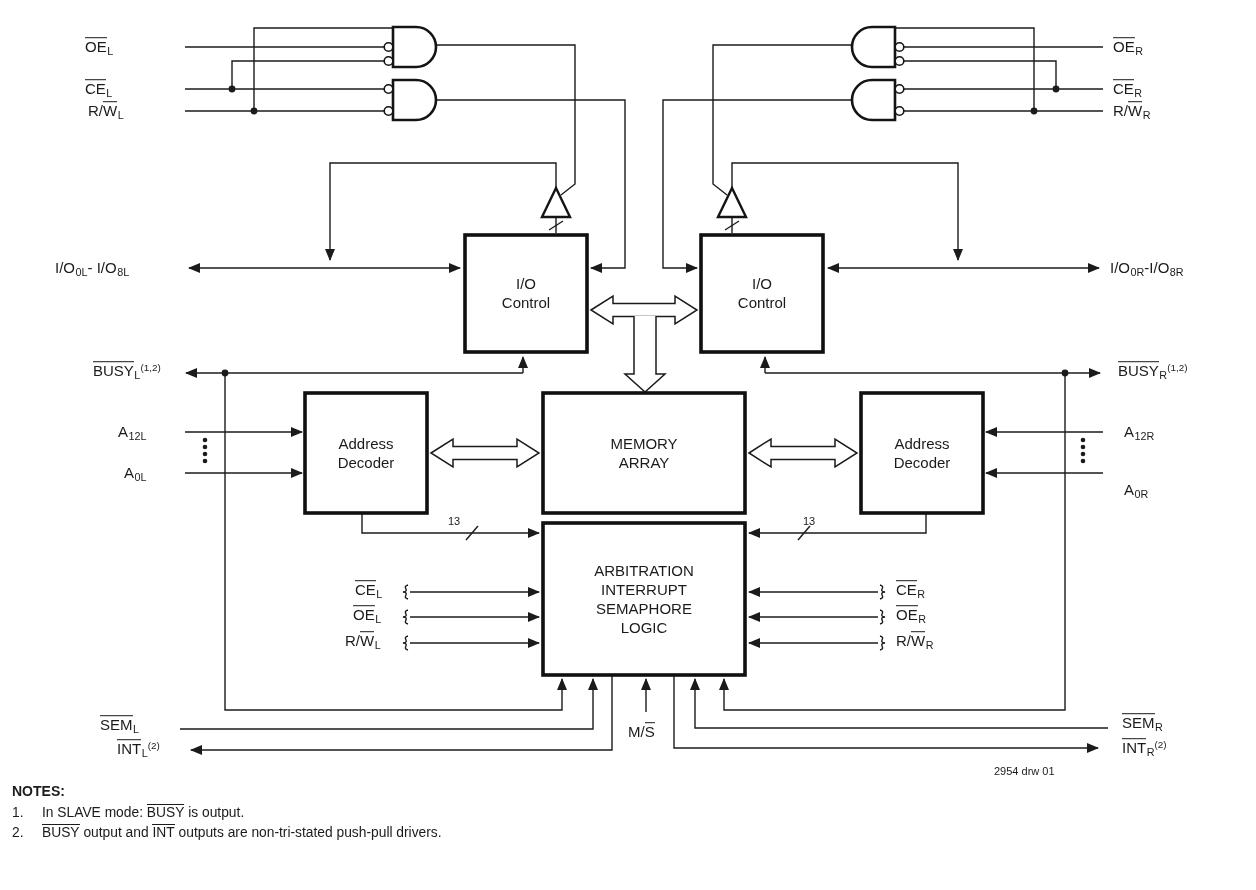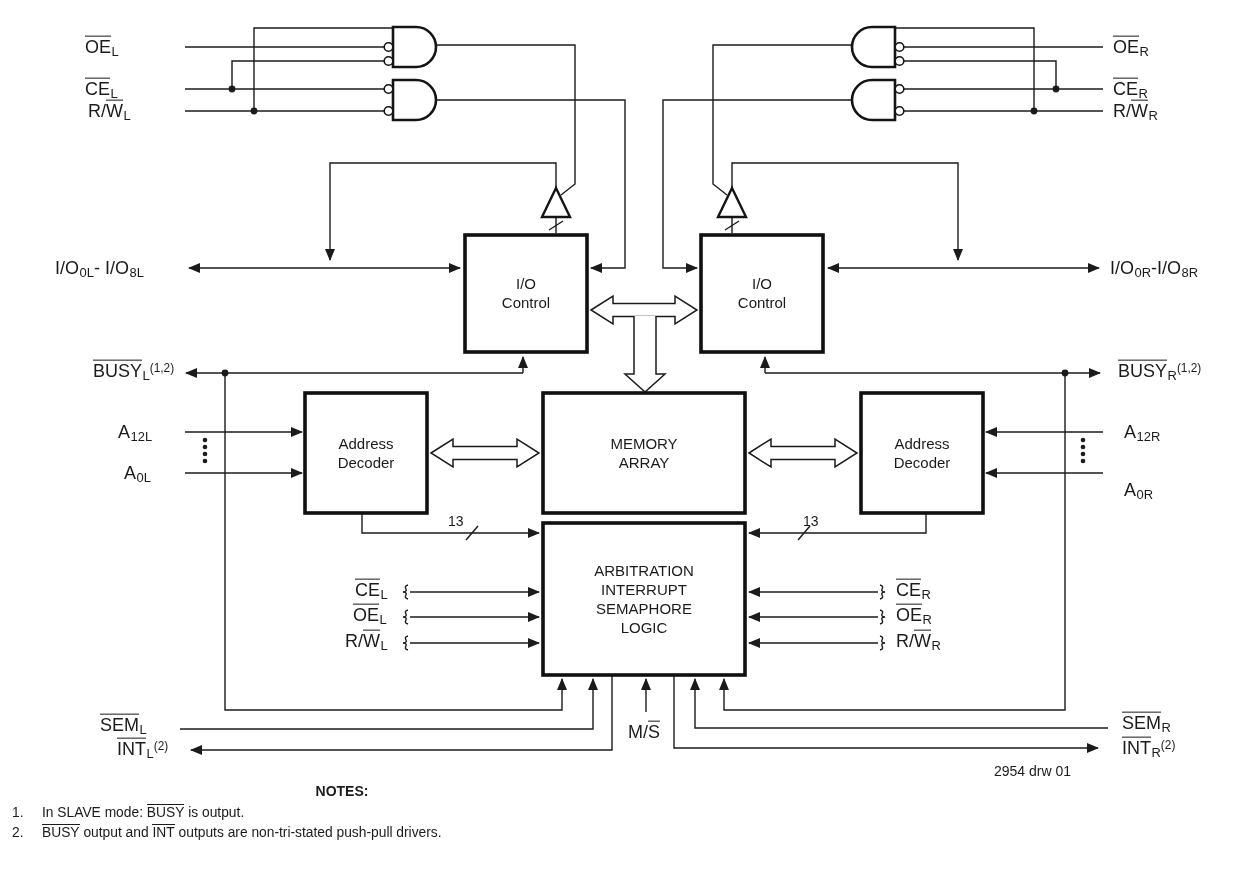--- a/index.html
+++ b/index.html
@@ -1,28 +1,28 @@
 <!DOCTYPE html>
 <html><head>
 <meta charset="utf-8">
 <style>
   html,body{margin:0;padding:0;background:#ffffff;}
   .stage{position:relative;width:1256px;height:890px;background:#fff;overflow:hidden;
          font-family:"Liberation Sans","DejaVu Sans",sans-serif;color:#1b1b1b;}
   svg.canvas{position:absolute;left:0;top:0;}
-  .lbl{position:absolute;font-size:18px;white-space:nowrap;transform:translateY(-52%);line-height:1;}
+  .lbl{position:absolute;font-size:15px;white-space:nowrap;transform:translateY(-52%);line-height:1;}
   .blk-lbl{position:absolute;font-size:15px;line-height:19px;text-align:center;
            transform:translate(-50%,-50%);white-space:pre-line;}
-  .tiny{position:absolute;font-size:14px;transform:translateY(-50%);white-space:nowrap;}
+  .tiny{position:absolute;font-size:11px;transform:translateY(-50%);white-space:nowrap;}
   .ov{position:relative;}
   .ov::after{content:"";position:absolute;left:0;right:0;top:-1px;border-top:1.4px solid #1b1b1b;}
   .sb{font-size:0.72em;position:relative;top:2.5px;margin-left:0.5px;}
   .sp{font-size:0.66em;position:relative;top:-5px;margin-top:18px;}
   .notes{position:absolute;width:660px;font-size:13.8px;line-height:20.5px;}
-  .notes-title{font-weight:700;font-size:14px;margin-bottom:1px;text-align:center;}
+  .notes-title{font-weight:700;font-size:14px;margin-bottom:1px;}
   .note-item{display:flex;align-items:flex-start;}
   .note-num{width:30px;flex:0 0 30px;}
 </style>
 </head>
 <body>
 
 <div class="stage">
 
   <svg class="canvas" width="1256" height="890" viewBox="0 0 1256 890">
     <defs>

